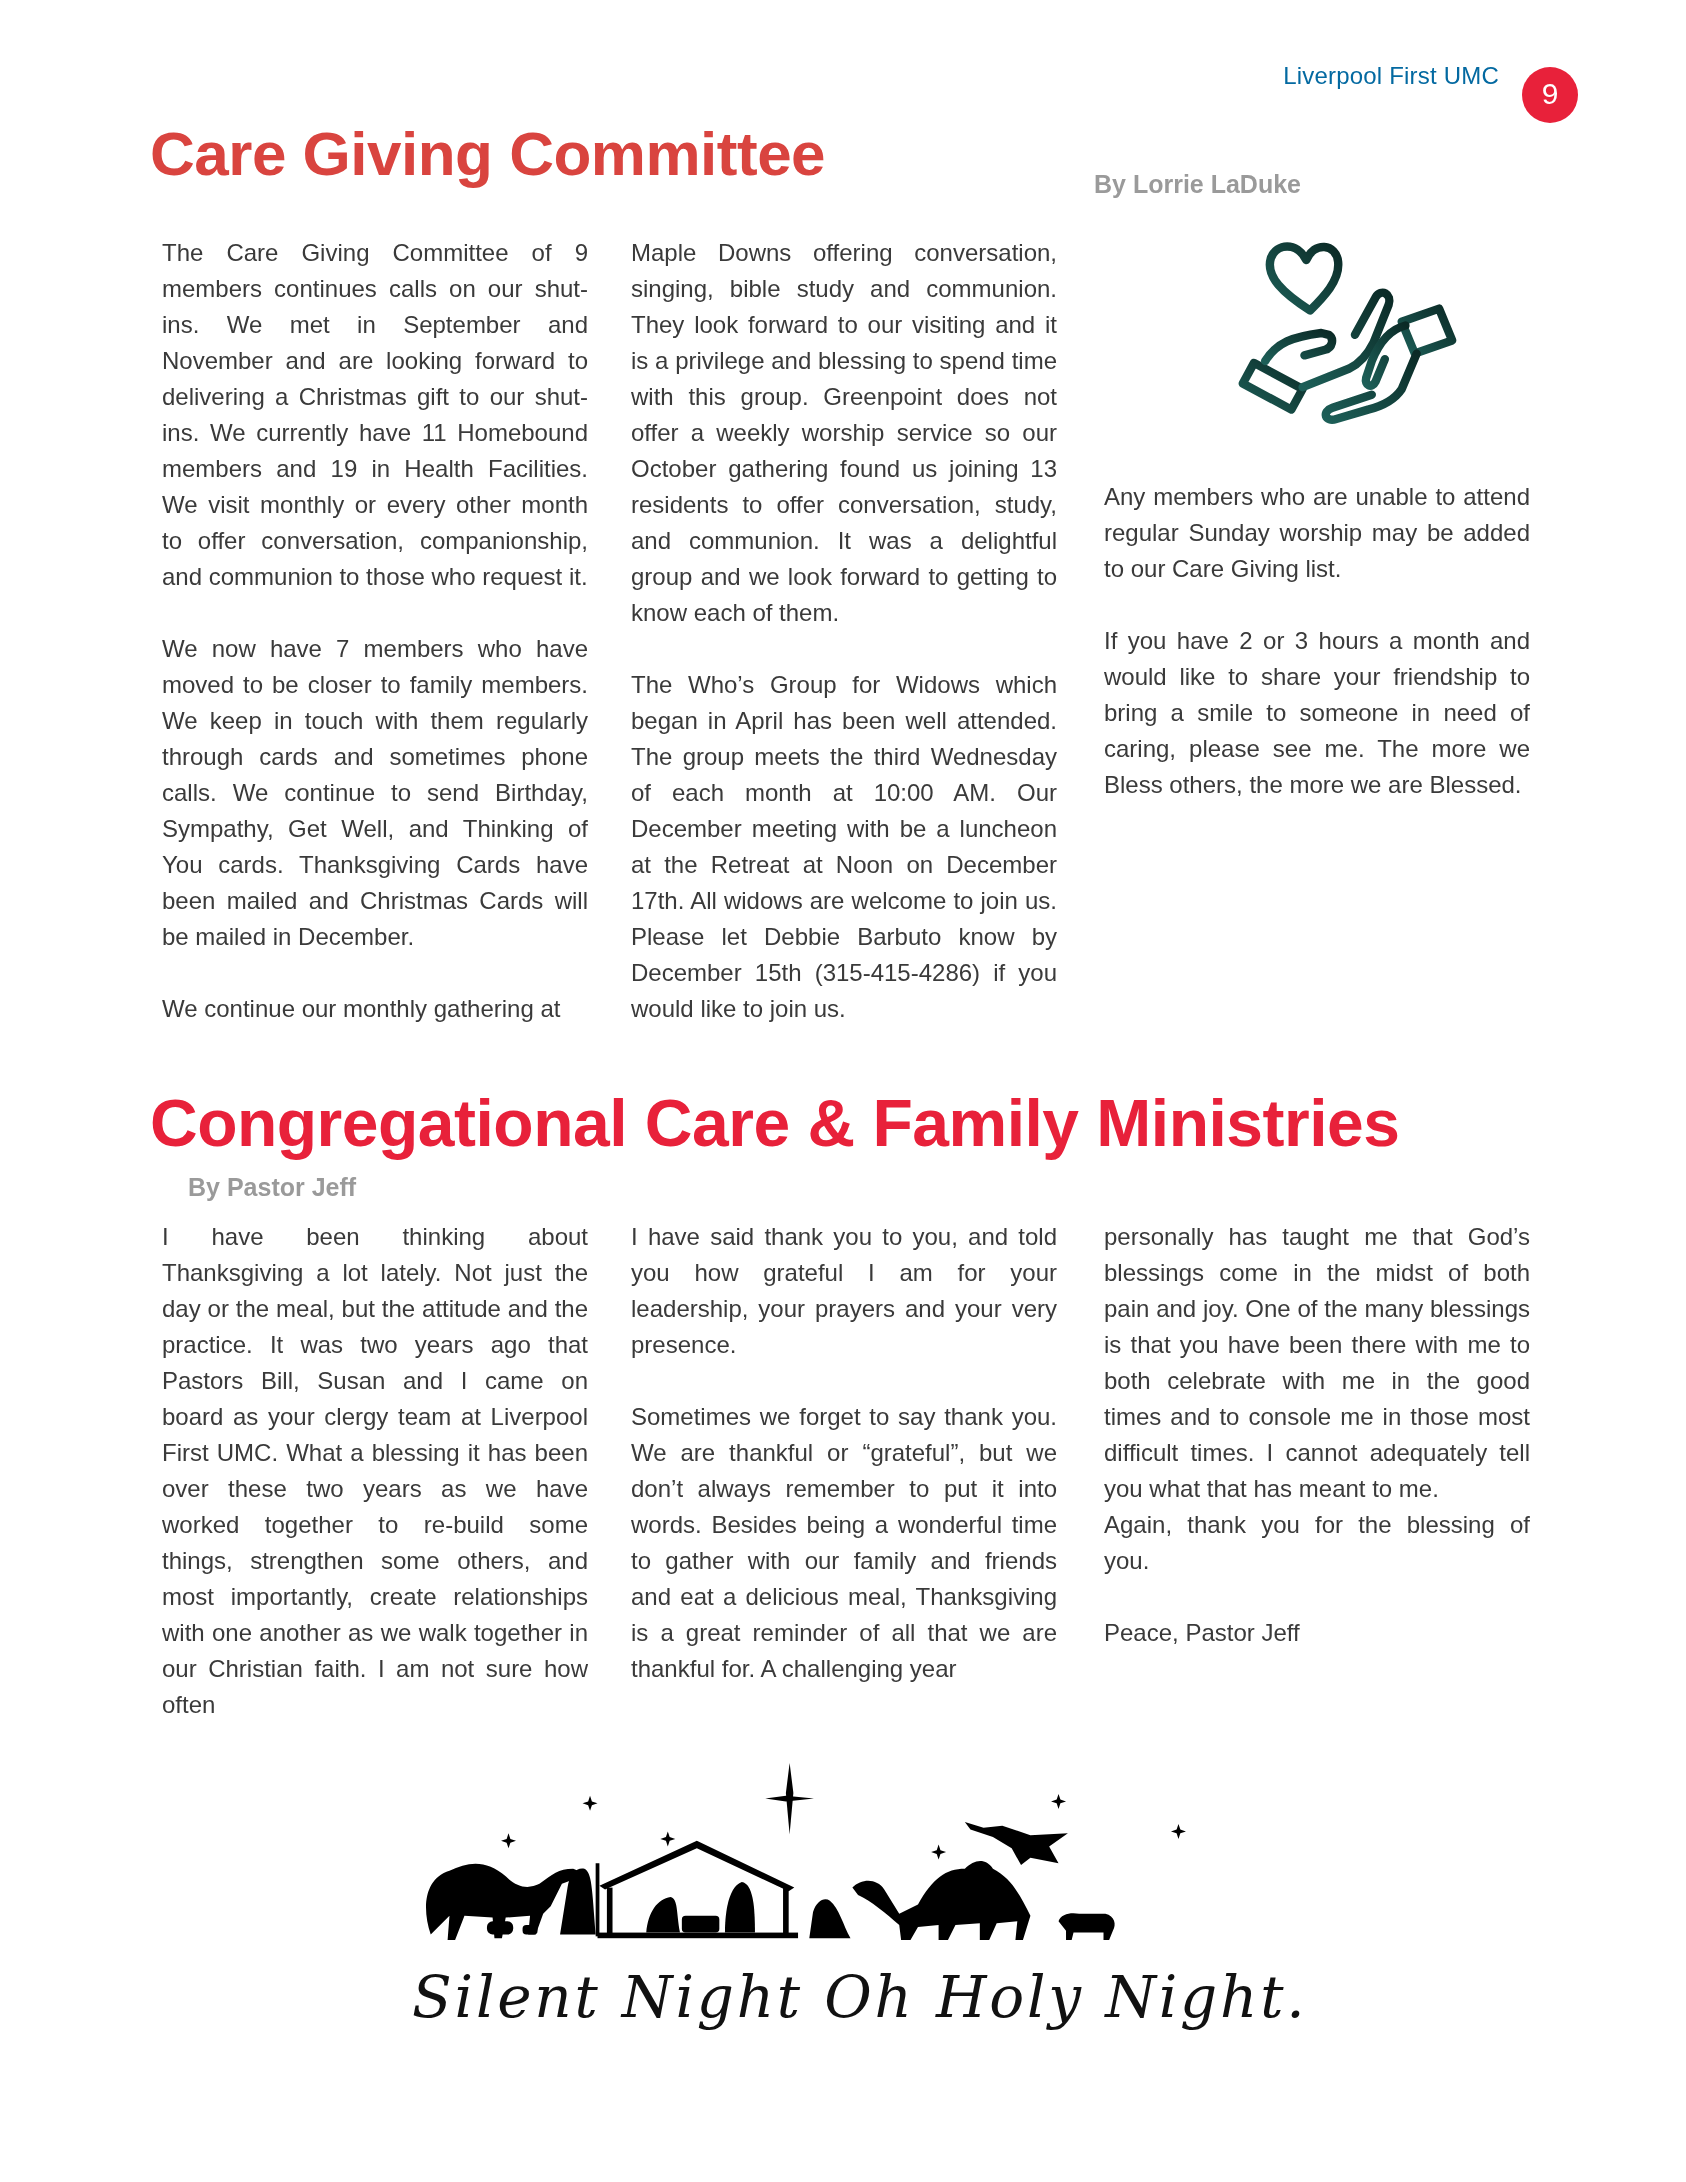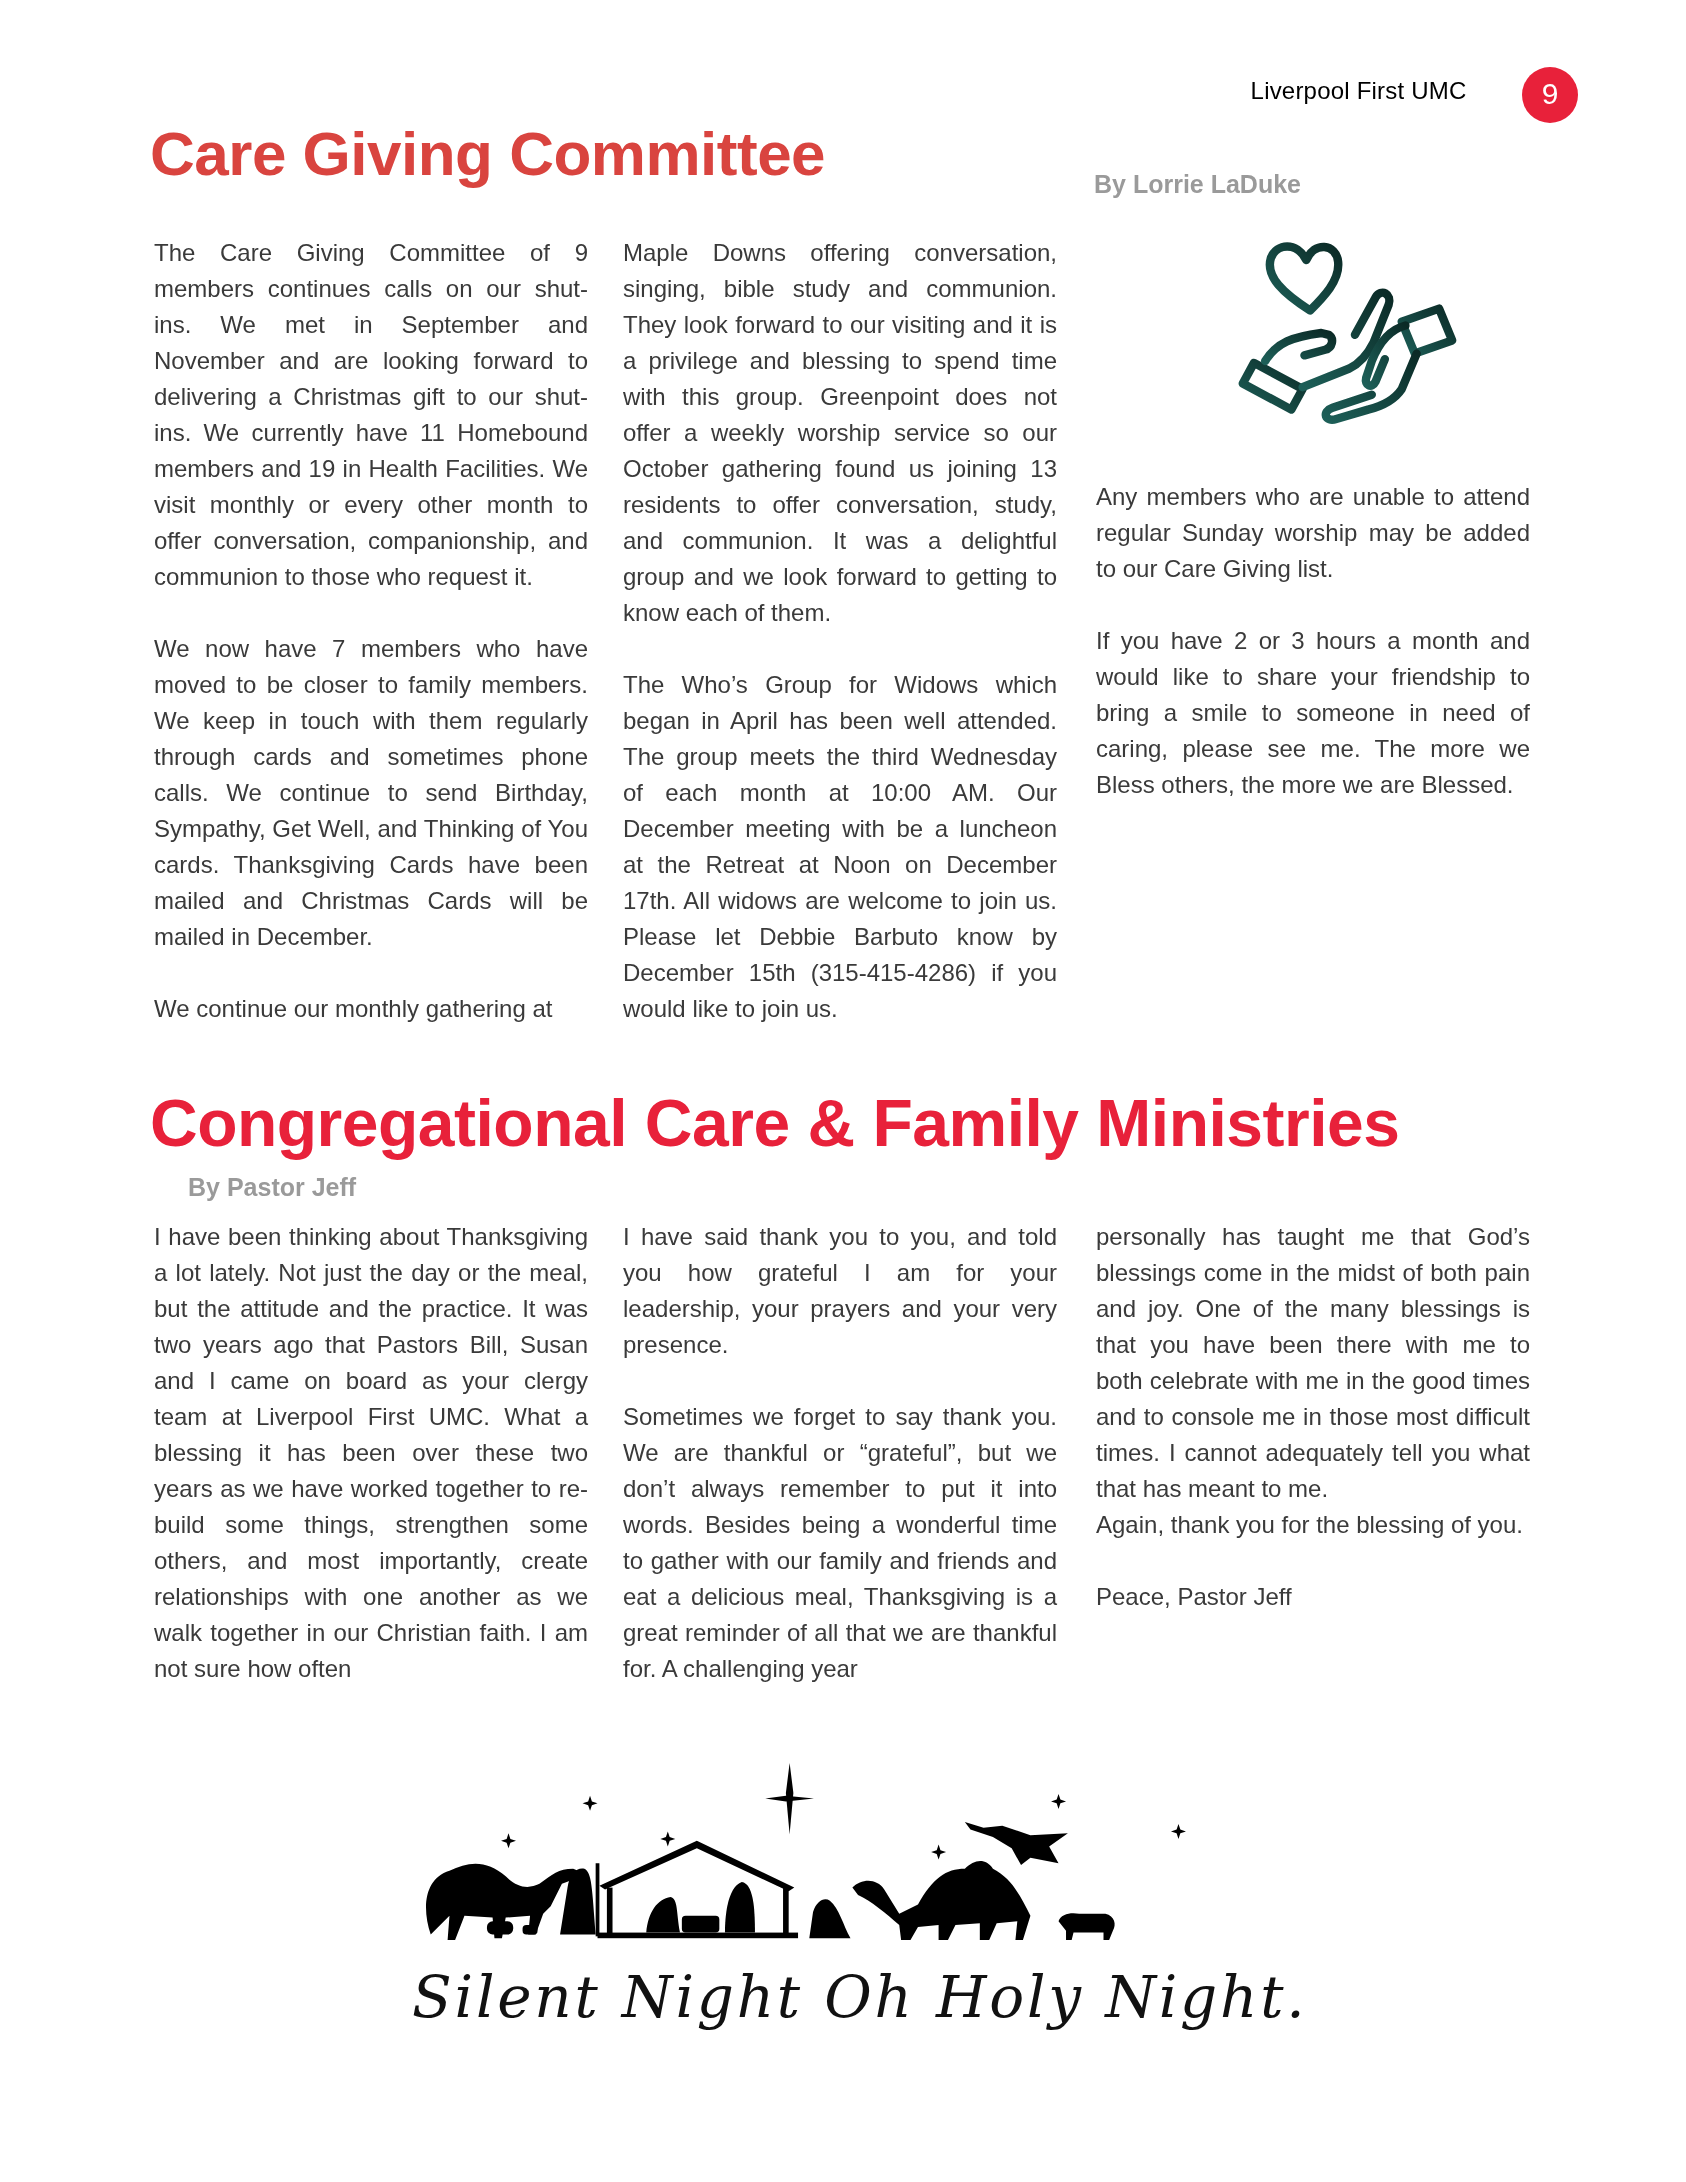--- a/index.html
+++ b/index.html
@@ -5,22 +5,22 @@
     html, body { margin: 0; padding: 0; background: #ffffff; }
     body {
       width: 1686px; height: 2182px; position: relative; overflow: hidden;
       font-family: "Liberation Sans", "DejaVu Sans", sans-serif;
       color: #3a3a3a;
     }
     .abs { position: absolute; }
 
     
     .running-head {
-      left: 1218px; top: 77px; width: 281px; text-align: center;
-      font-size: 24px; color: #000000; font-weight: 300; letter-spacing: 0.2px;
+      left: 1218px; top: 62px; width: 281px; text-align: right;
+      font-size: 24px; color: #0369a1; font-weight: 300; letter-spacing: 0.2px;
     }
     .page-badge {
       left: 1522px; top: 67px; width: 56px; height: 56px; border-radius: 50%;
       background: #e8213a; color: #ffffff; font-size: 30px; line-height: 54px;
       text-align: center; font-weight: 300;
     }
 
     
     .h-care {
       left: 150px; top: 120px; font-size: 62px; font-weight: bold;
@@ -34,21 +34,21 @@
     }
     .byline { font-size: 25px; color: #9a9a9a; font-weight: 700; white-space: nowrap; }
     .byline-1 { left: 1094px; top: 170px; }
     .byline-2 { left: 150px; top: 1173px; margin-left: 38px; }
 
     
     .col {
       width: 438px; font-size: 24px; line-height: 36px; color: #3a3a3a;
       text-align: justify; hyphens: none;
     }
-    .col p { margin: 0 0 36px 4px; }
+    .col p { margin: 0 0 36px 12px; }
     .col p:last-child { margin-bottom: 0; }
     .col p.tight { margin-bottom: 0; }
 
     .c1a { left: 150px; top: 235px; }
     .c2a { left: 619px; top: 235px; }
     .c3a { left: 1092px; top: 479px; }
 
     .c1b { left: 150px; top: 1219px; }
     .c2b { left: 619px; top: 1219px; }
     .c3b { left: 1092px; top: 1219px; }

